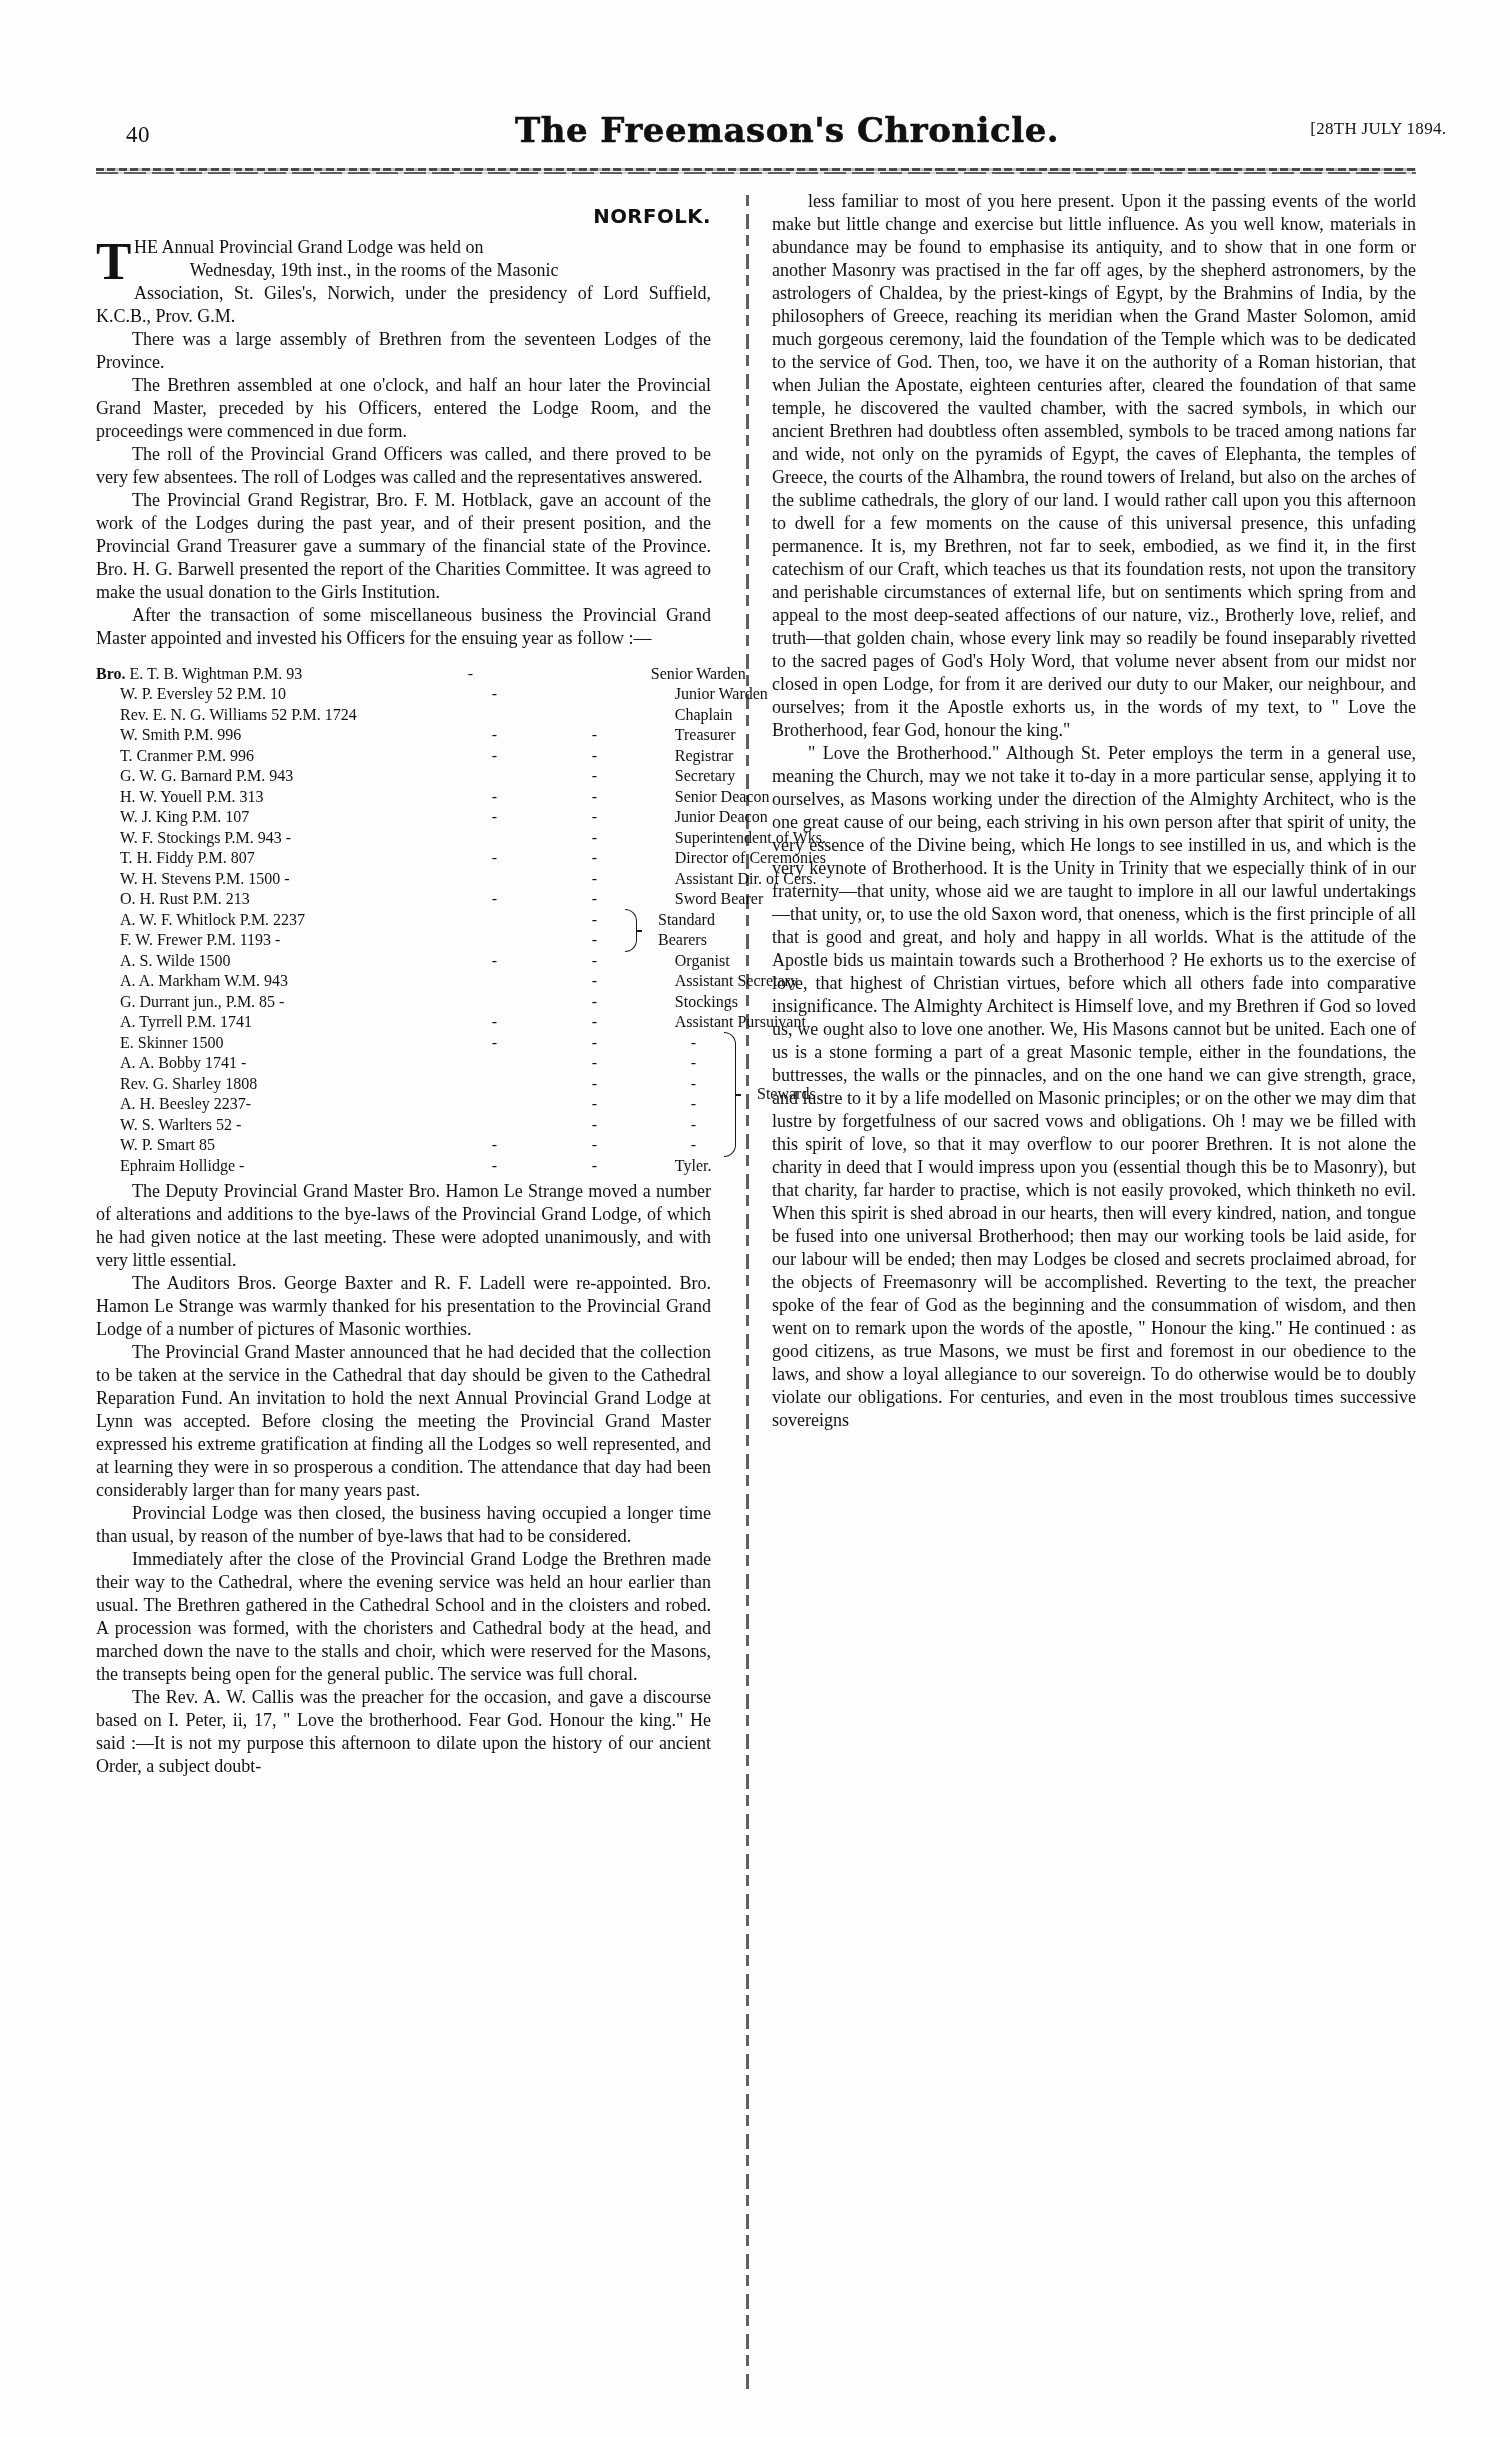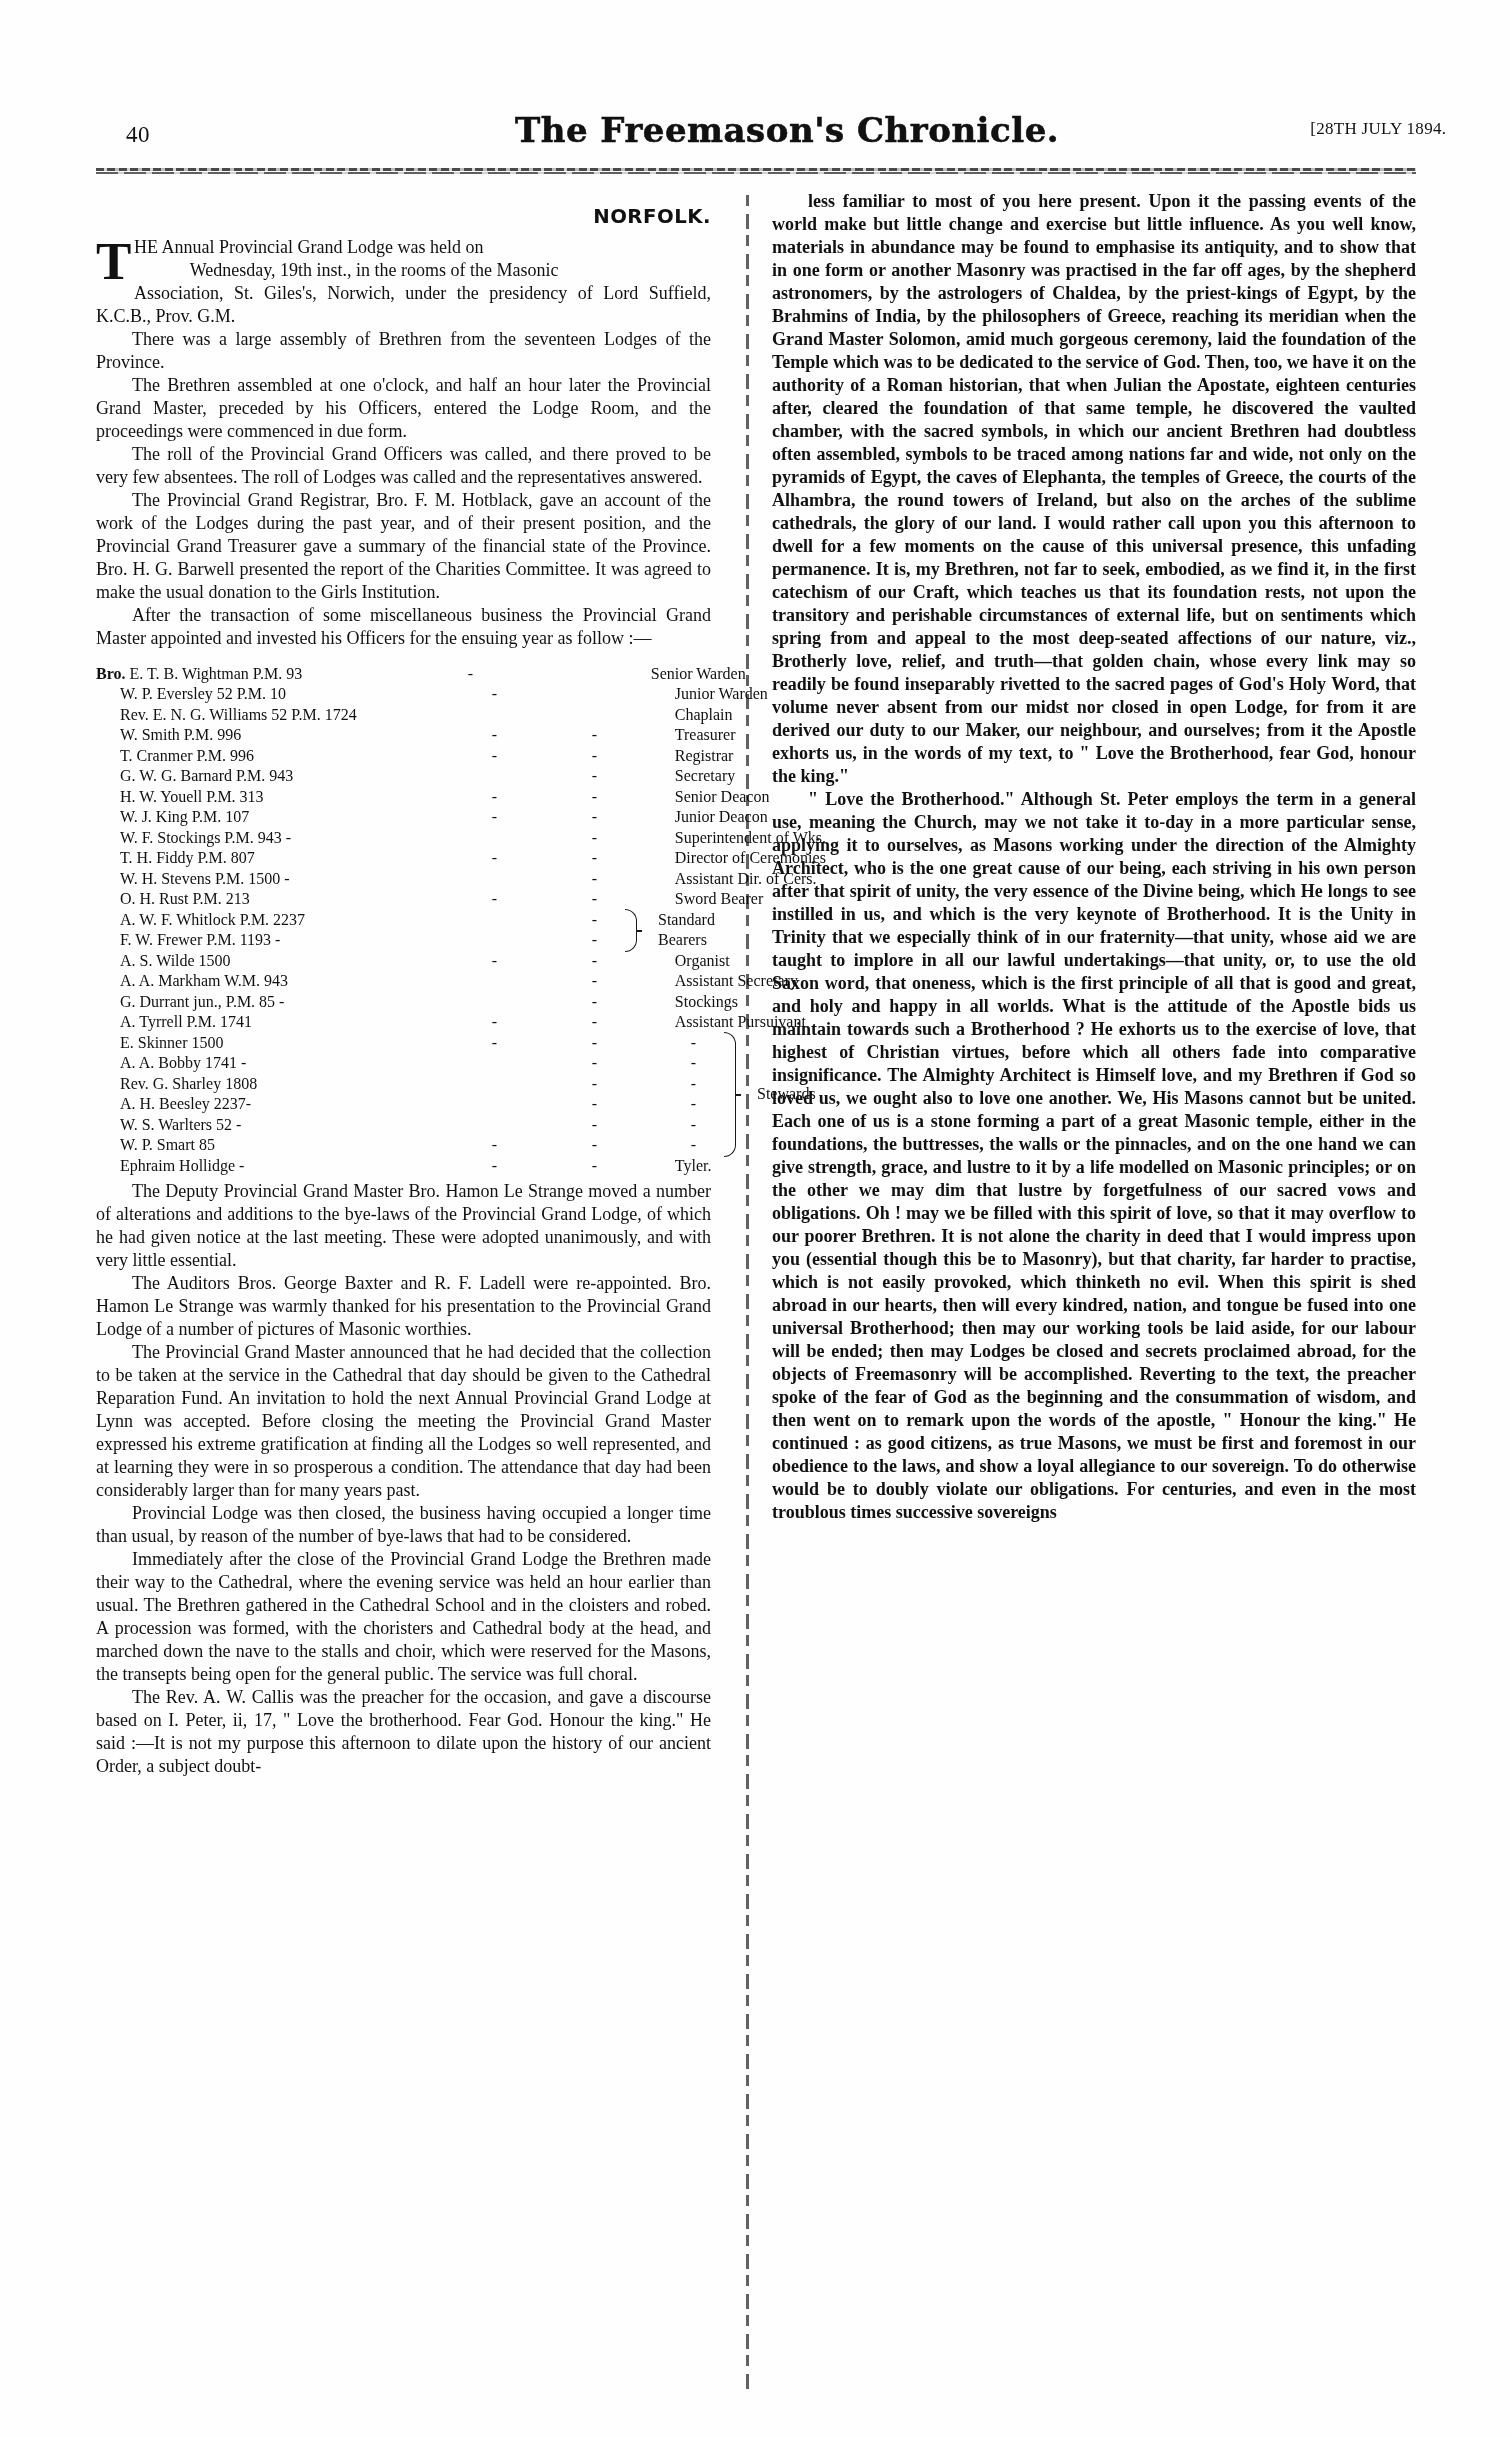--- a/index.html
+++ b/index.html
@@ -53,21 +53,21 @@
   
   .col {
     position:absolute; top:190px;
     font-size:18px;
     line-height:23px;
     text-align:justify;
     text-justify:inter-word;
     hyphens:none;
   }
   .col-left  { left:96px;  width:615px; }
-  .col-right { left:772px;  width:644px;font-weight:bold; }
+  .col-right { left:772px;  width:644px; }
 
   .col-rule {
     position:absolute; left:746px; top:195px; width:2.6px; height:2196px;
     background:repeating-linear-gradient(to bottom,
       #3a3a3a 0 11px, rgba(0,0,0,0) 11px 19px,
       #3a3a3a 19px 34px, rgba(0,0,0,0) 34px 40px);
     opacity:.8;
   }
 
   h2.section-head {

